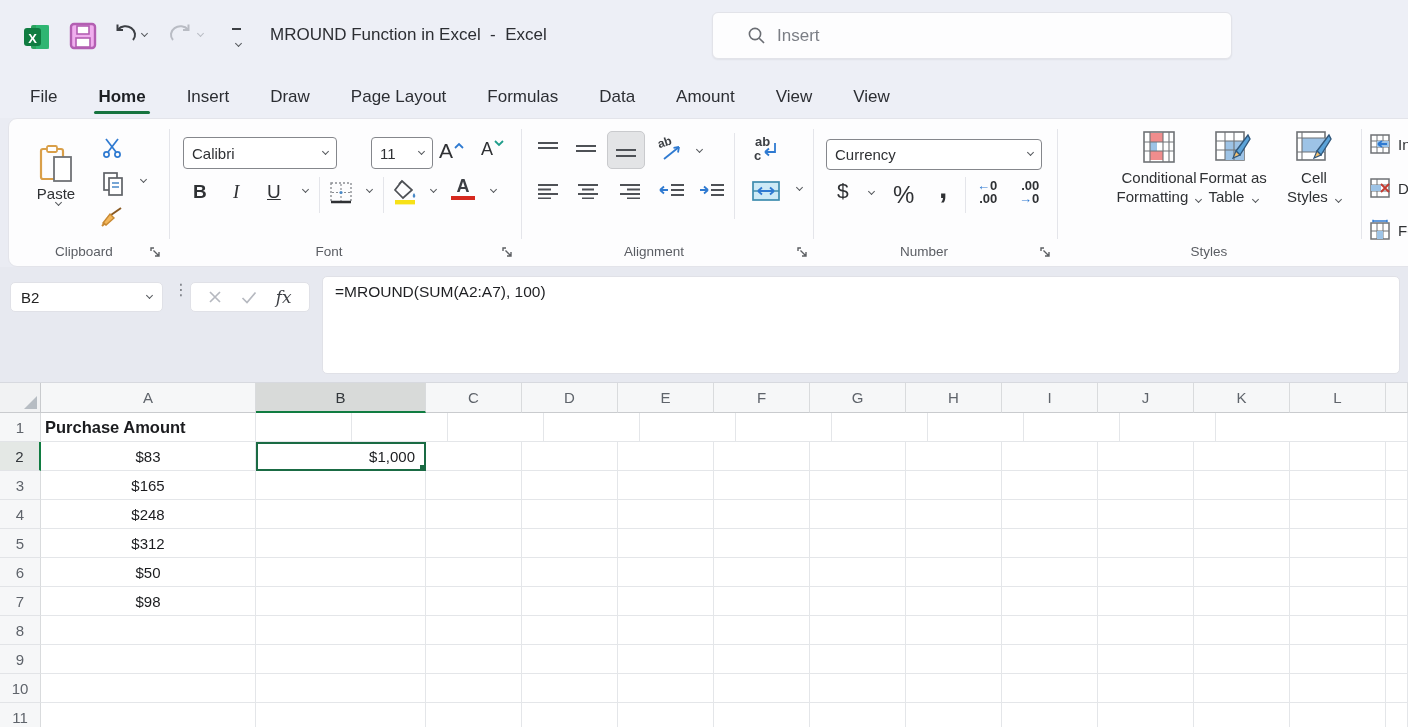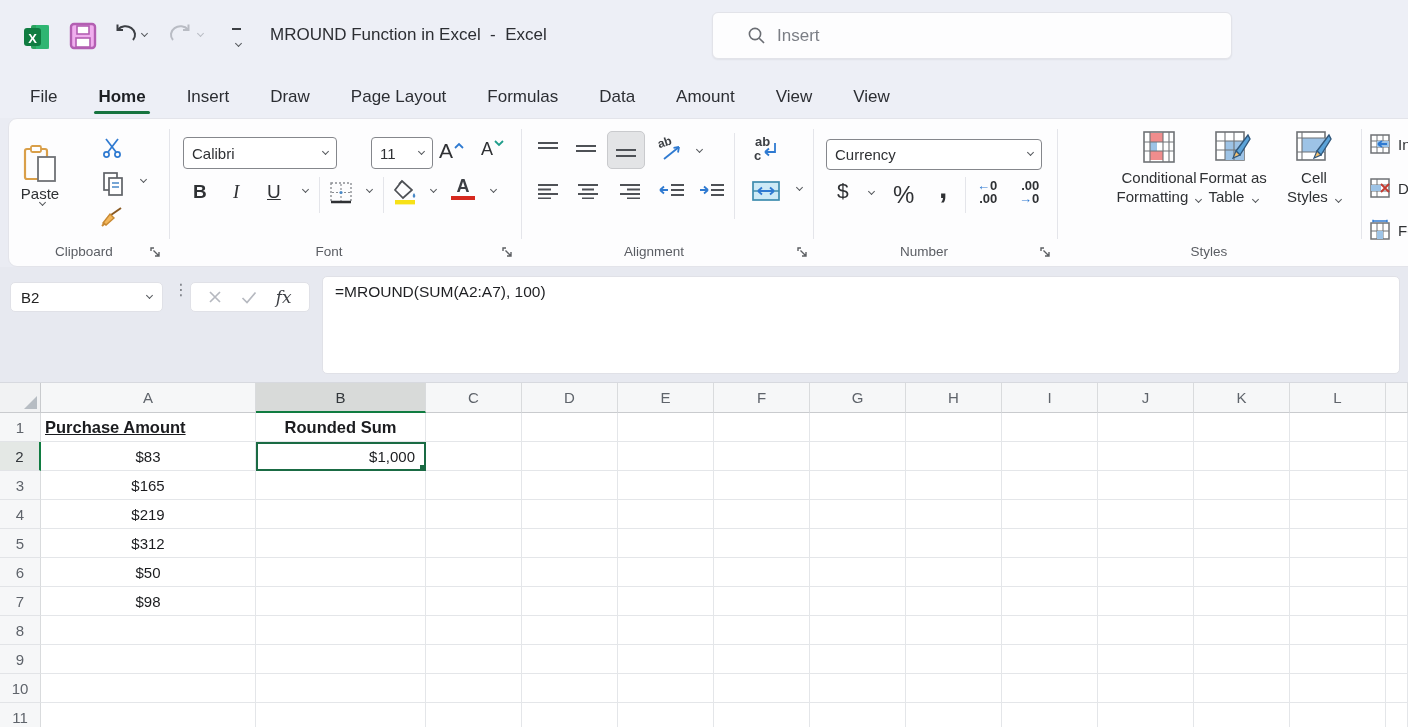--- a/index.html
+++ b/index.html
@@ -118,21 +118,21 @@
   <span class="tab">Page Layout</span>
   <span class="tab">Formulas</span>
   <span class="tab">Data</span>
   <span class="tab">Amount</span>
   <span class="tab">View</span>
   <span class="tab">View</span>
 </div>
 
 <div id="ribbon">
 
-  <div class="ibtn" style="left:2px;top:10px;width:58px;height:92px;flex-direction:column;gap:2px">
+  <div class="ibtn" style="left:18px;top:10px;width:58px;height:92px;flex-direction:column;gap:2px">
     <svg width="36" height="38" viewBox="0 0 36 38">
       <rect x="3" y="4" width="22" height="30" rx="2" fill="none" stroke="#d99f49" stroke-width="2.2"></rect>
       <rect x="9" y="1" width="10" height="6" rx="1.5" fill="#fff" stroke="#d99f49" stroke-width="1.8"></rect>
       <rect x="16" y="12" width="17" height="24" fill="#fff" stroke="#6f7276" stroke-width="1.8"></rect>
     </svg>
     <span class="txtic">Paste</span>
     <i class="chev sm"></i>
   </div>
   <span class="ibtn" style="left:92px;top:18px">
     <svg width="22" height="22" viewBox="0 0 22 22">
@@ -460,22 +460,21 @@
       <div class="colh" style="width: 96px;">H</div>
       <div class="colh" style="width: 96px;">I</div>
       <div class="colh" style="width: 96px;">J</div>
       <div class="colh" style="width: 96px;">K</div>
       <div class="colh" style="width: 96px;">L</div>
       <div class="colh" style="flex: 1 1 0%;"></div>
     </div>
   <div id="grid-body">
       <div class="grow">
         <div class="rowh">1</div>
-        <div class="cell b left" style="width: 215px; text-decoration: underline;">Purchase Amount</div>
-        <div class="cell b" style="width: 170px;">Rounded Sum</div>
+        <div class="cell b left" style="width: 215px;">Purchase Amount</div>
         <div class="cell" style="width: 96px;"></div>
         <div class="cell" style="width: 96px;"></div>
         <div class="cell" style="width: 96px;"></div>
         <div class="cell" style="width: 96px;"></div>
         <div class="cell" style="width: 96px;"></div>
         <div class="cell" style="width: 96px;"></div>
         <div class="cell" style="width: 96px;"></div>
         <div class="cell" style="width: 96px;"></div>
         <div class="cell" style="width: 96px;"></div>
         <div class="cell" style="width: 96px;"></div>
@@ -508,21 +507,21 @@
         <div class="cell" style="width: 96px;"></div>
         <div class="cell" style="width: 96px;"></div>
         <div class="cell" style="width: 96px;"></div>
         <div class="cell" style="width: 96px;"></div>
         <div class="cell" style="width: 96px;"></div>
         <div class="cell" style="width: 96px;"></div>
         <div class="cell" style="flex: 1 1 0%;"></div>
       </div>
       <div class="grow">
         <div class="rowh">4</div>
-        <div class="cell" style="width: 215px;">$219</div>
+        <div class="cell" style="width: 215px;">$248</div>
         <div class="cell" style="width: 170px;"></div>
         <div class="cell" style="width: 96px;"></div>
         <div class="cell" style="width: 96px;"></div>
         <div class="cell" style="width: 96px;"></div>
         <div class="cell" style="width: 96px;"></div>
         <div class="cell" style="width: 96px;"></div>
         <div class="cell" style="width: 96px;"></div>
         <div class="cell" style="width: 96px;"></div>
         <div class="cell" style="width: 96px;"></div>
         <div class="cell" style="width: 96px;"></div>

